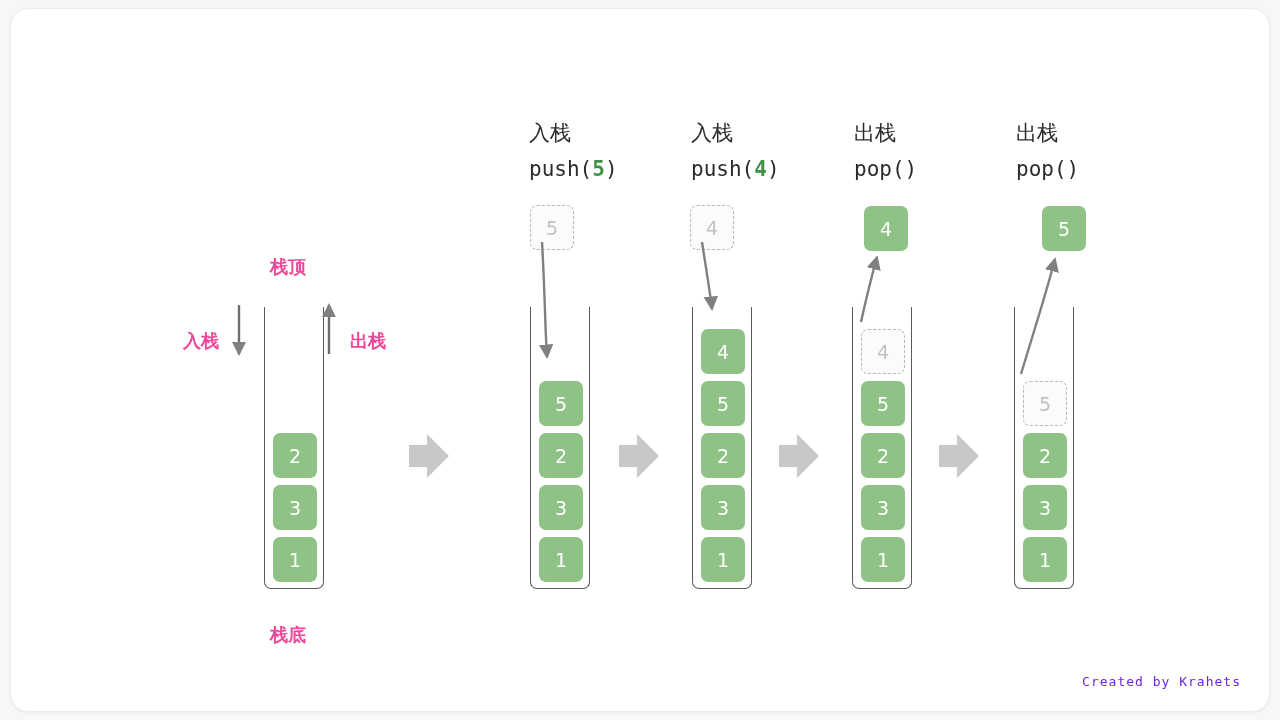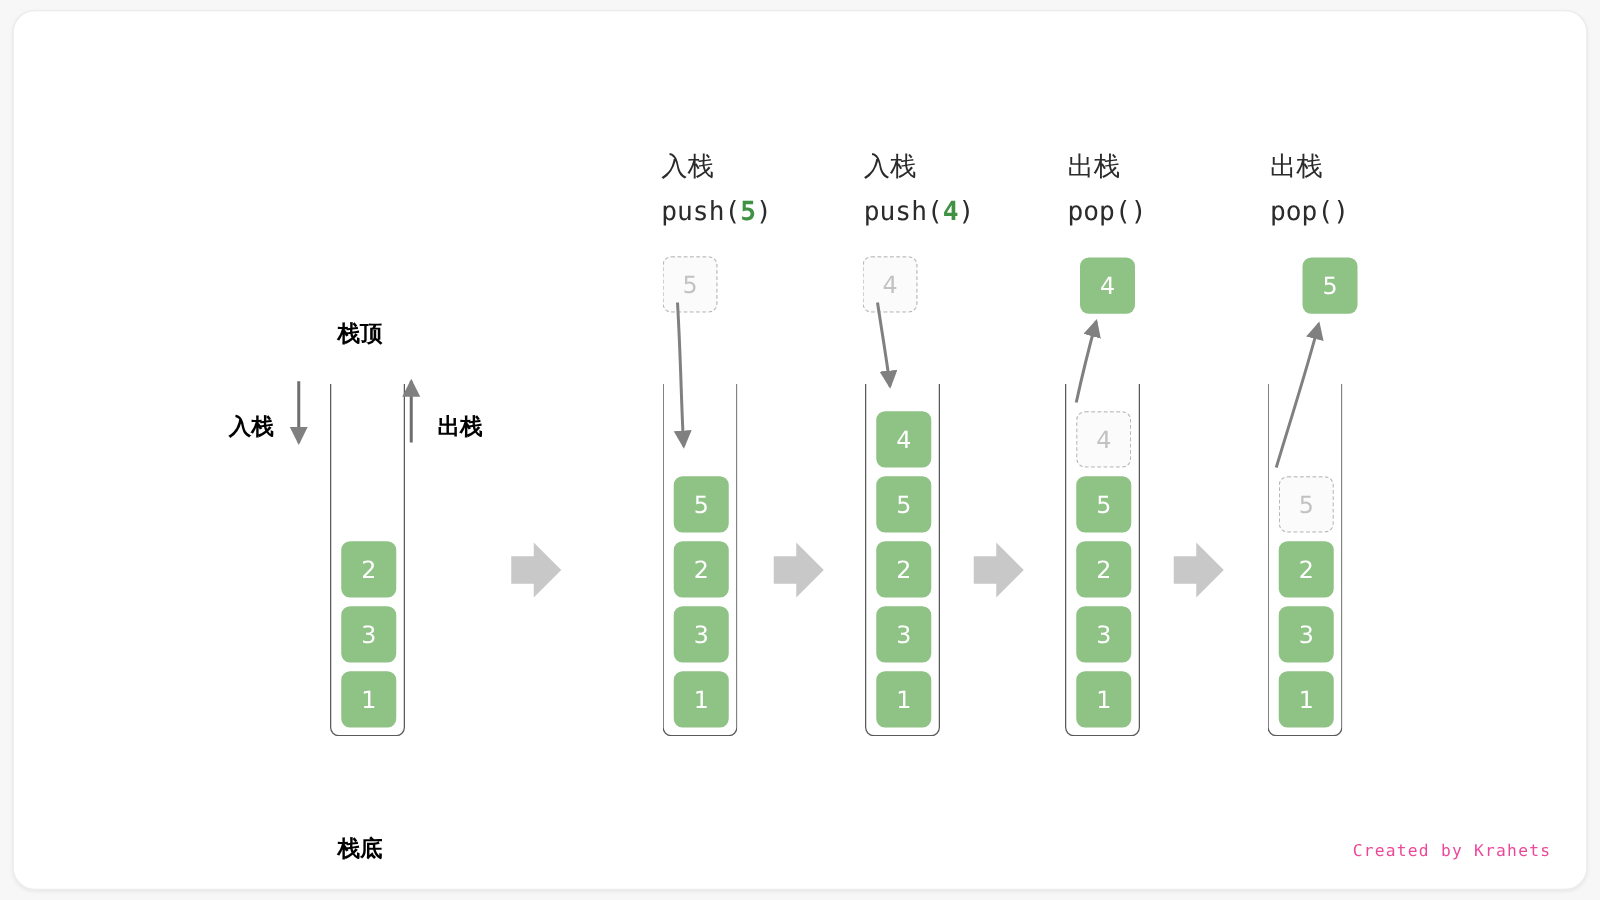--- a/index.html
+++ b/index.html
@@ -125,54 +125,54 @@
     color: #3f9144;
     font-weight: bold;
   }
 
   
   .side-label {
     position: absolute;
     font-family: "DejaVu Sans", "Liberation Sans", sans-serif;
     font-size: 18px;
     font-weight: bold;
-    color: #000000;
+    color: #ec4899;
     white-space: nowrap;
   }
 
   
   svg.overlay {
     position: absolute;
     left: 0;
     top: 0;
     width: 1258px;
     height: 702px;
     pointer-events: none;
   }
 
   
   .footer {
     position: absolute;
     right: 28px;
     bottom: 22px;
     font-family: "DejaVu Sans Mono", "Liberation Mono", monospace;
     font-size: 13px;
-    color: #ec4899;
+    color: #6d28d9;
     letter-spacing: 1px;
   }
 </style>
 </head>
 <body>
 
 <div class="canvas">
 
 
   <div class="stack-group" style="left:0;top:0;">
     <div class="side-label" style="left:259px;top:246px;">栈顶</div>
-    <div class="side-label" style="left:259px;top:614px;margin-top:44px;">栈底</div>
+    <div class="side-label" style="left:259px;top:614px;">栈底</div>
     <div class="side-label" style="left:172px;top:320px;">入栈</div>
     <div class="side-label" style="left:339px;top:320px;">出栈</div>
 
     <div class="stack-container" style="left:253px;top:298px;">
       <div class="cell solid" style="top:126px;">2</div>
       <div class="cell solid" style="top:178px;">3</div>
       <div class="cell solid" style="top:230px;">1</div>
     </div>
   </div>
 

